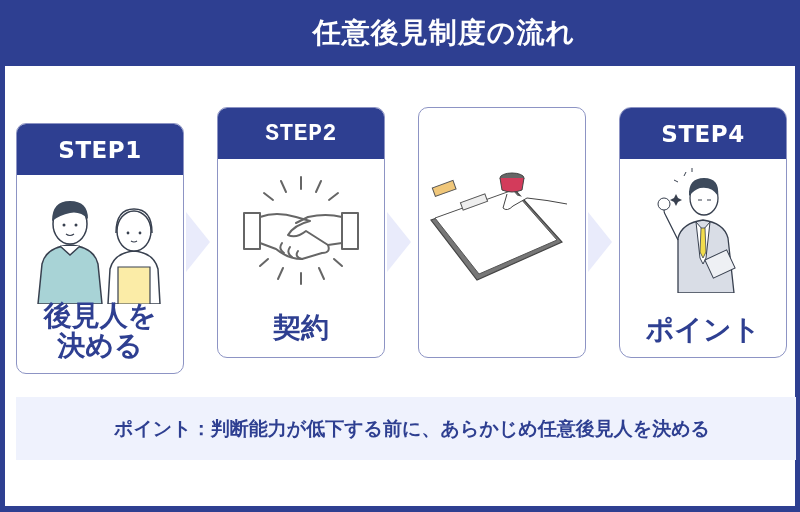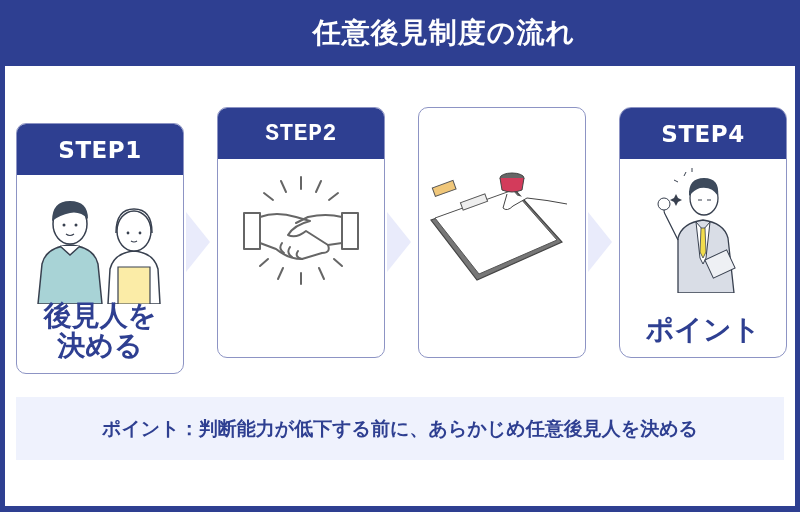--- a/index.html
+++ b/index.html
@@ -6,21 +6,21 @@
   body { width:800px; height:512px; background:#2e3f91; position:relative; overflow:hidden;
          font-family:"DejaVu Sans","Liberation Sans",sans-serif; }
   .header { position:absolute; left:0; top:0; width:800px; height:66px; display:flex; align-items:center; justify-content:center;padding-left:44px; }
   .header h1 { margin:0; color:#fff; font-size:28px; font-weight:bold; letter-spacing:1px; }
   .panel { position:absolute; left:5px; top:66px; width:790px; height:440px; background:#fff; }
   .card { position:absolute; top:107px; width:168px; height:251px; border:1px solid #8d94c4; border-radius:10px; background:#fff; overflow:hidden; box-sizing:border-box; }
   .card-head { height:51px; background:#2e3f91; color:#fff; font-size:23px; font-weight:bold; display:flex; align-items:center; justify-content:center; letter-spacing:0.5px; }
   .card-illus { position:absolute; left:0; right:0; top:62px; height:120px; display:flex; justify-content:center; align-items:center; }
   .card-label { position:absolute; left:0; right:0; bottom:12px; text-align:center; color:#2e3f91; font-size:28px; font-weight:bold; line-height:30px; }
   .arrow { position:absolute; top:212px; width:0; height:0; border-top:30px solid transparent; border-bottom:30px solid transparent; border-left:24px solid #e9ebfb; }
-  .point { position:absolute; left:16px; top:397px; width:768px; height:63px; background:#eff2fd; display:flex; align-items:center; justify-content:center; }
+  .point { position:absolute; left:16px; top:397px; width:768px; height:63px; background:#eff2fd; display:flex; align-items:center; justify-content:center;padding-left:12px; }
   .point span { color:#2e3f91; font-size:19px; font-weight:bold; }
 </style>
 </head>
 <body>
 
 <div class="header">
   <h1>任意後見制度の流れ</h1>
 </div>
 <div class="panel"></div>
 
@@ -69,20 +69,23 @@
       <line x1="32" y1="86" x2="24" y2="93"></line>
         <line x1="98" y1="86" x2="106" y2="93"></line>
       <rect x="8" y="40" width="16" height="36"></rect>
         <rect x="106" y="40" width="16" height="36"></rect>
       <path d="M24 44 Q40 38 60 44 L74 48 Q58 52 52 62 Q60 66 70 58 L92 72 Q95 80 86 80 L66 86 Q52 86 40 76 L24 70"></path>
       <path d="M106 44 Q90 40 72 44 L60 50"></path>
       <path d="M106 70 L92 72"></path>
       <path d="M46 70 Q42 76 48 80 M54 74 Q50 80 56 84 M62 78 Q58 84 66 86"></path>
     </svg>
   </div>
+  <div class="card-label">
+    <div>契約</div>
+  </div>
 </div>
 
 <div class="arrow" style="left:387px;"></div>
 
 <div class="card" style="left:418px;">
   <div class="card-illus">
     <svg width="150" height="120" viewBox="0 0 150 120">
       <path d="M4 50 L88 20 L135 72 L50 110 Z" fill="#777" stroke="#444" stroke-width="1.2"></path>
       <path d="M8 48 L86 20 L130 70 L52 104 Z" fill="#fff" stroke="#555" stroke-width="1"></path>
       <rect x="34" y="28" width="26" height="8" fill="#eee" stroke="#555" transform="rotate(-20 47 32)"></rect>

